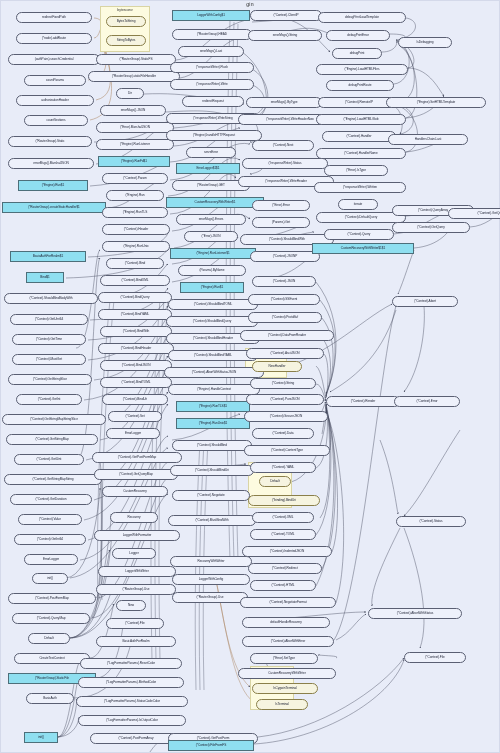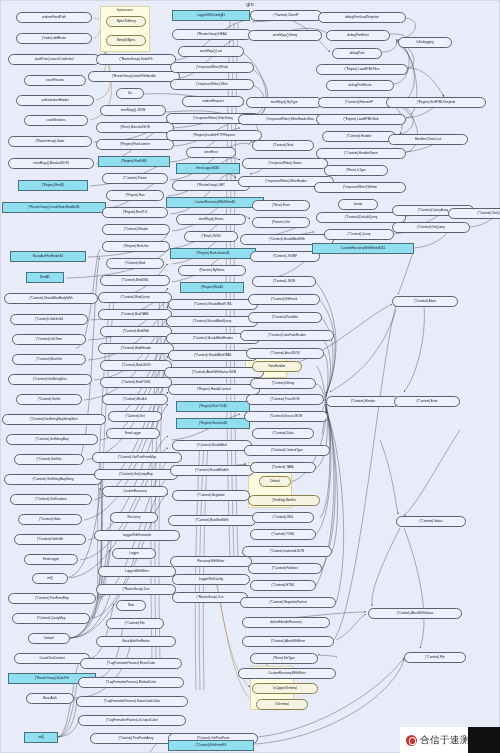--- a/index.html
+++ b/index.html
@@ -442,18 +442,13 @@
       <div class="node" style="left: 386px; top: 97px; width: 100px;">(*Engine).SetHTMLTemplate</div>
       <div class="node" style="left: 388px; top: 134px; width: 80px;">HandlersChain.Last</div>
       <div class="node" style="left: 392px; top: 296px; width: 66px;">(*Context).Abort</div>
       <div class="node" style="left: 326px; top: 396px; width: 74px;">(*Context).Render</div>
       <div class="node" style="left: 394px; top: 396px; width: 66px;">(*Context).Error</div>
       <div class="node" style="left: 396px; top: 516px; width: 70px;">(*Context).Status</div>
       <div class="node" style="left: 368px; top: 608px; width: 94px;">(*Context).AbortWithStatus</div>
       <div class="node" style="left: 404px; top: 652px; width: 62px;">(*Context).File</div>
     </div>
 
-  <div class="watermark">
-    <div class="wm-dot"></div>
-    <div class="wm-text">合信于速测</div>
-    <div class="wm-black"></div>
-  </div>
 </div>
 
 </body></html>

